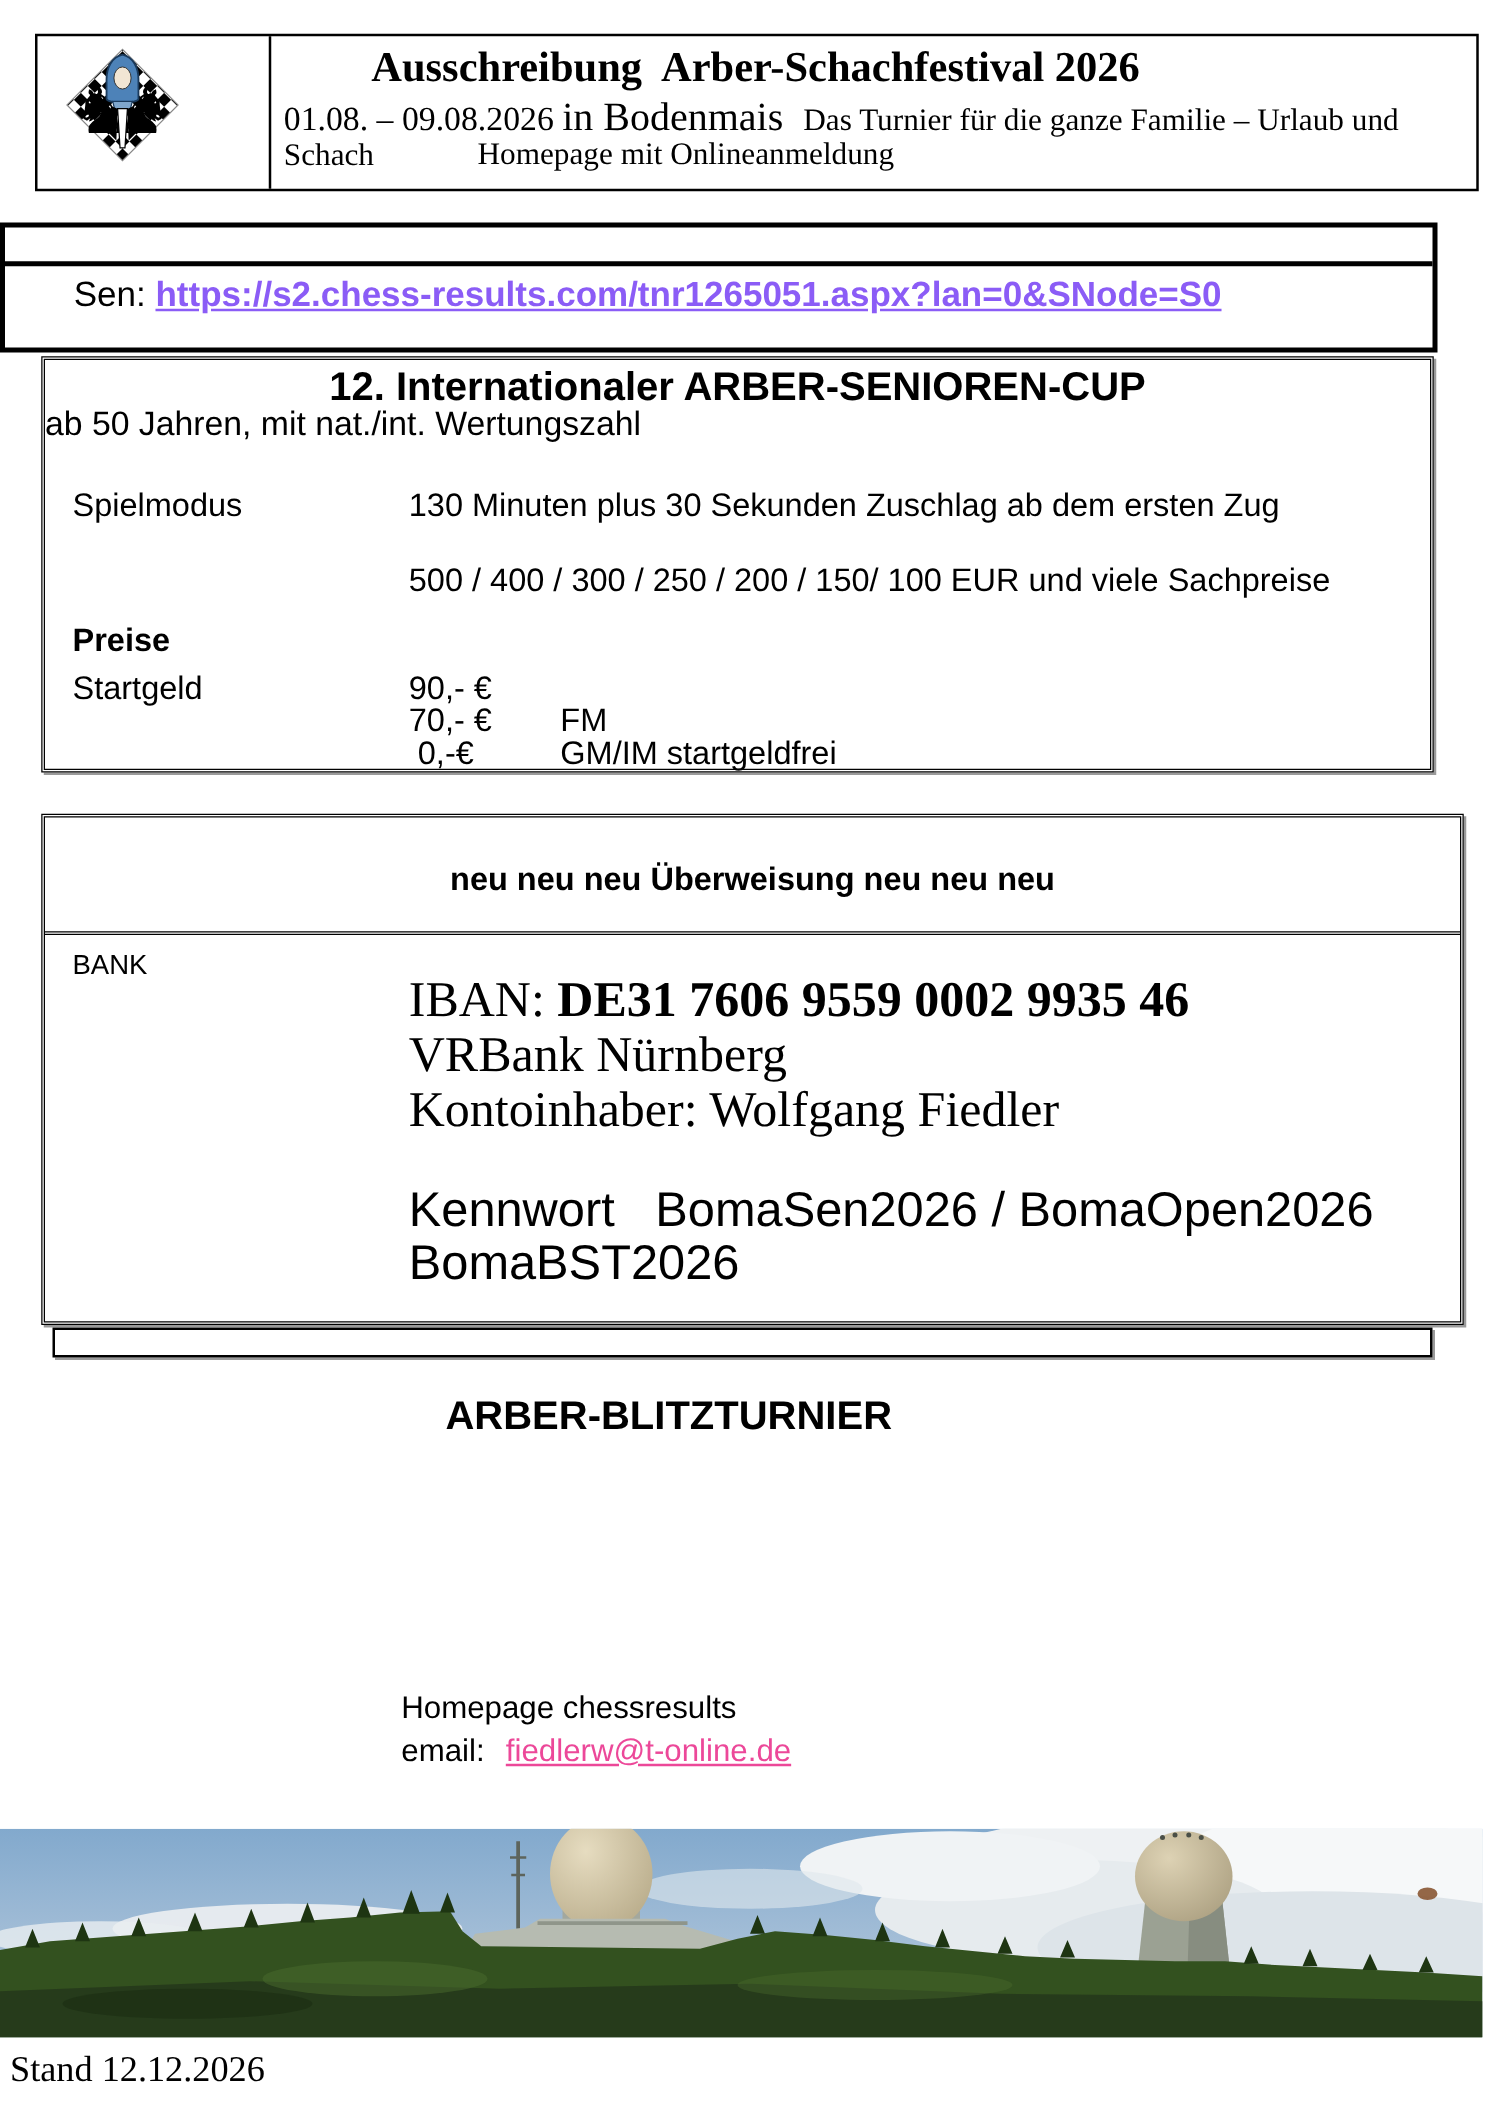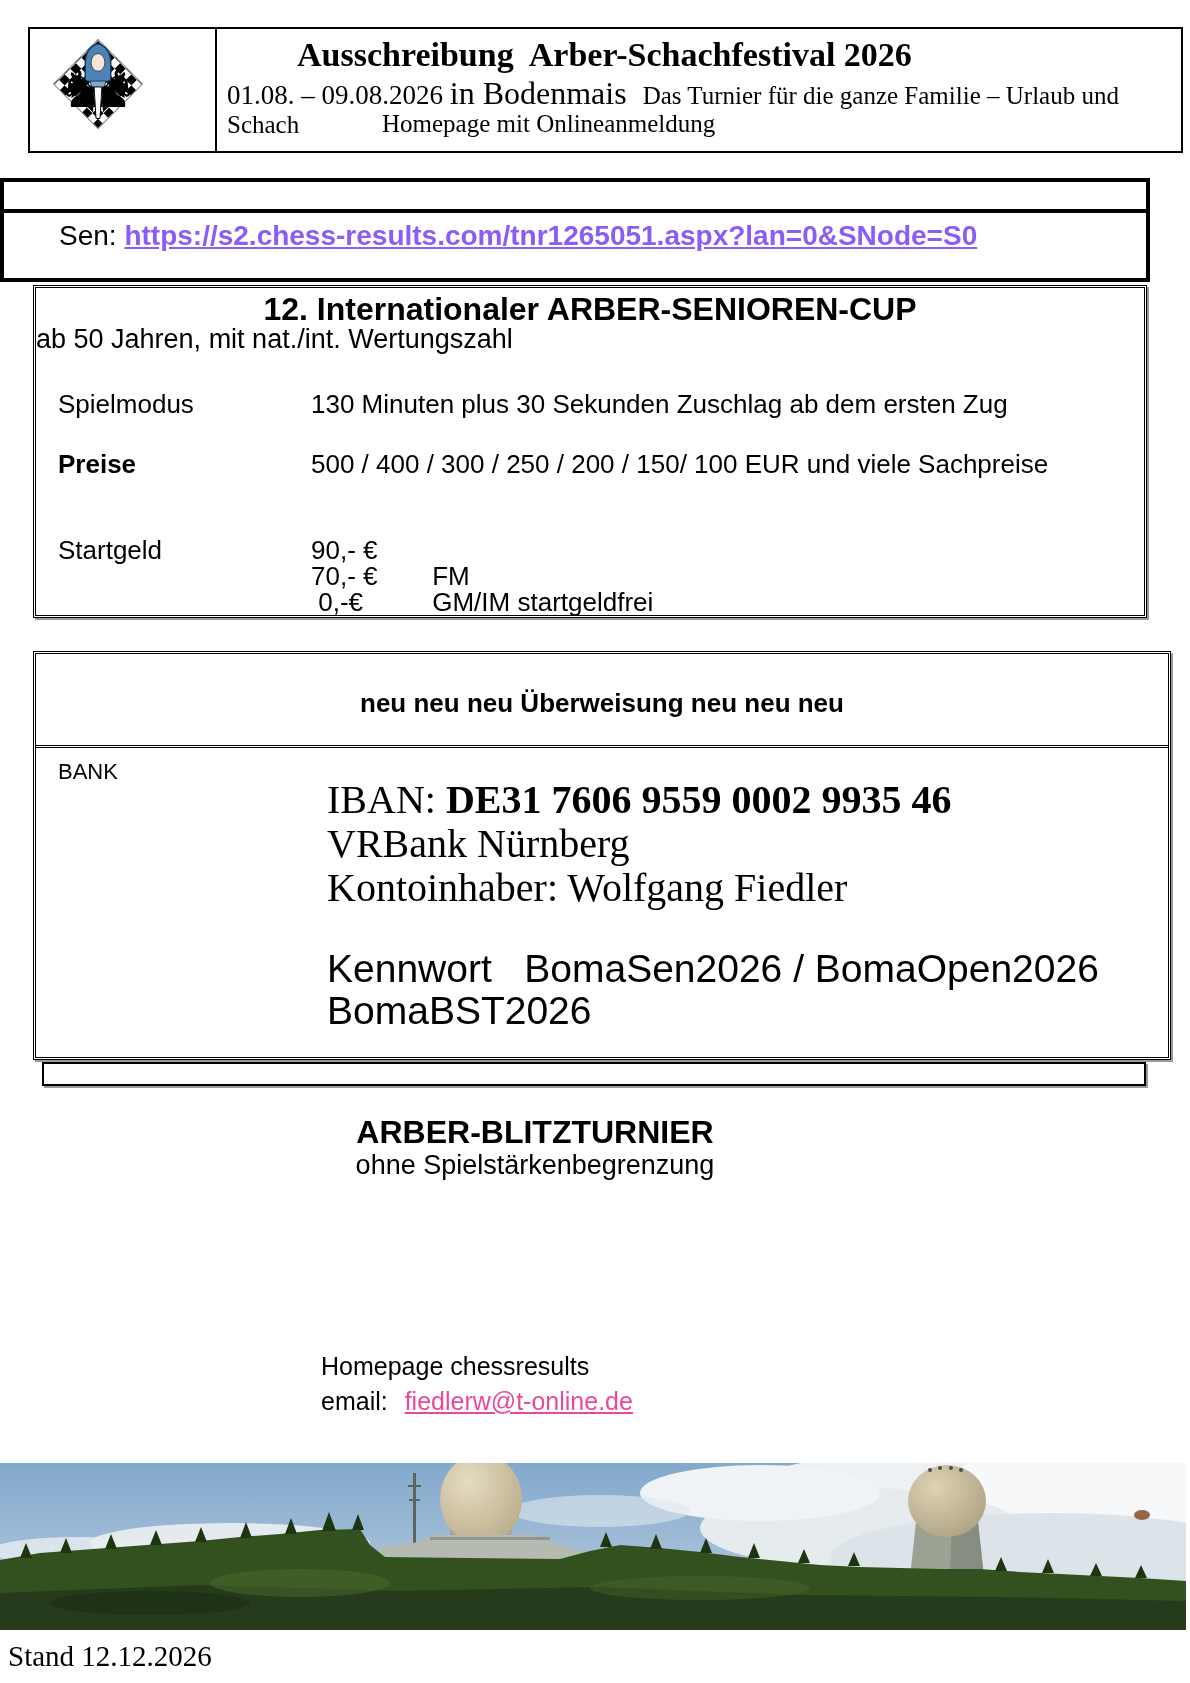--- a/index.html
+++ b/index.html
@@ -31,27 +31,27 @@
   .panel{position:absolute;left:33px;width:1108px;border:3px double #000;
          box-shadow:2px 2px 0 #9a9a9a;background:#fff;}
   #cup-panel{top:285px;height:327px;}
   .center-bold-title{position:absolute;left:0;width:100%;text-align:center;
                      font-size:32px;font-weight:bold;line-height:1.0;}
   .center-sub{position:absolute;left:0;width:100%;text-align:left;font-size:27px;line-height:1.0;}
   #cup-title{top:5px;}
   #cup-sub{top:38px;}
   .cup-row{position:absolute;left:0;width:100%;font-size:26px;line-height:1.0;}
   .cup-label{position:absolute;left:22px;}
-  .cup-value{position:absolute;left:275px;}
+  .cup-value{position:absolute;left:291px;}
   #row-spielmodus{top:103px;}
   #row-preise{top:163px;}
   #row-startgeld{top:249px;}
   .sg-line{height:26px;}
   .sg-amount{display:inline-block;min-width:114px;white-space:pre;}
-  .bold{font-weight:bold;}
+  .bold{font-weight:bold;margin-top:48px;}
 
   
   #bank-panel{top:651px;height:403px;padding-left:24px;}
   #neu-banner{position:absolute;top:34px;left:0;width:100%;text-align:center;
               font-size:26px;font-weight:bold;}
   #bank-divider{position:absolute;top:91px;left:0;width:100%;border-top:3px double #000;}
   #bank-label{position:absolute;top:105px;left:22px;font-size:22px;}
   #bank-content{position:absolute;top:124px;left:291px;}
   .serif-big{font-family:"Liberation Serif","DejaVu Serif",serif;font-size:40px;line-height:44px;}
   .sans-big{font-size:39px;line-height:42px;}
@@ -163,21 +163,20 @@
       <div id="keyword-block">
         <div class="sans-big pre">Kennwort   BomaSen2026 / BomaOpen2026</div>
         <div class="sans-big pre">BomaBST2026</div>
       </div>
     </div>
   </div>
 
   <div id="empty-strip"></div>
 
   <div id="blitz-title">ARBER-BLITZTURNIER</div>
-  <div id="blitz-sub">ohne Spielstärkenbegrenzung</div>
   <div id="blitz-homepage">Homepage chessresults</div>
   <div id="blitz-email">
     <span class="pre">email: </span><a href="#">fiedlerw@t-online.de</a>
   </div>
 
   <svg id="photo" viewBox="0 0 1186 167" preserveAspectRatio="none" xmlns="http://www.w3.org/2000/svg">
     <defs>
       <linearGradient id="sky" x1="0" y1="0" x2="0" y2="1">
         <stop offset="0" stop-color="#82a9cd"></stop>
         <stop offset="0.6" stop-color="#a7c0d8"></stop>

